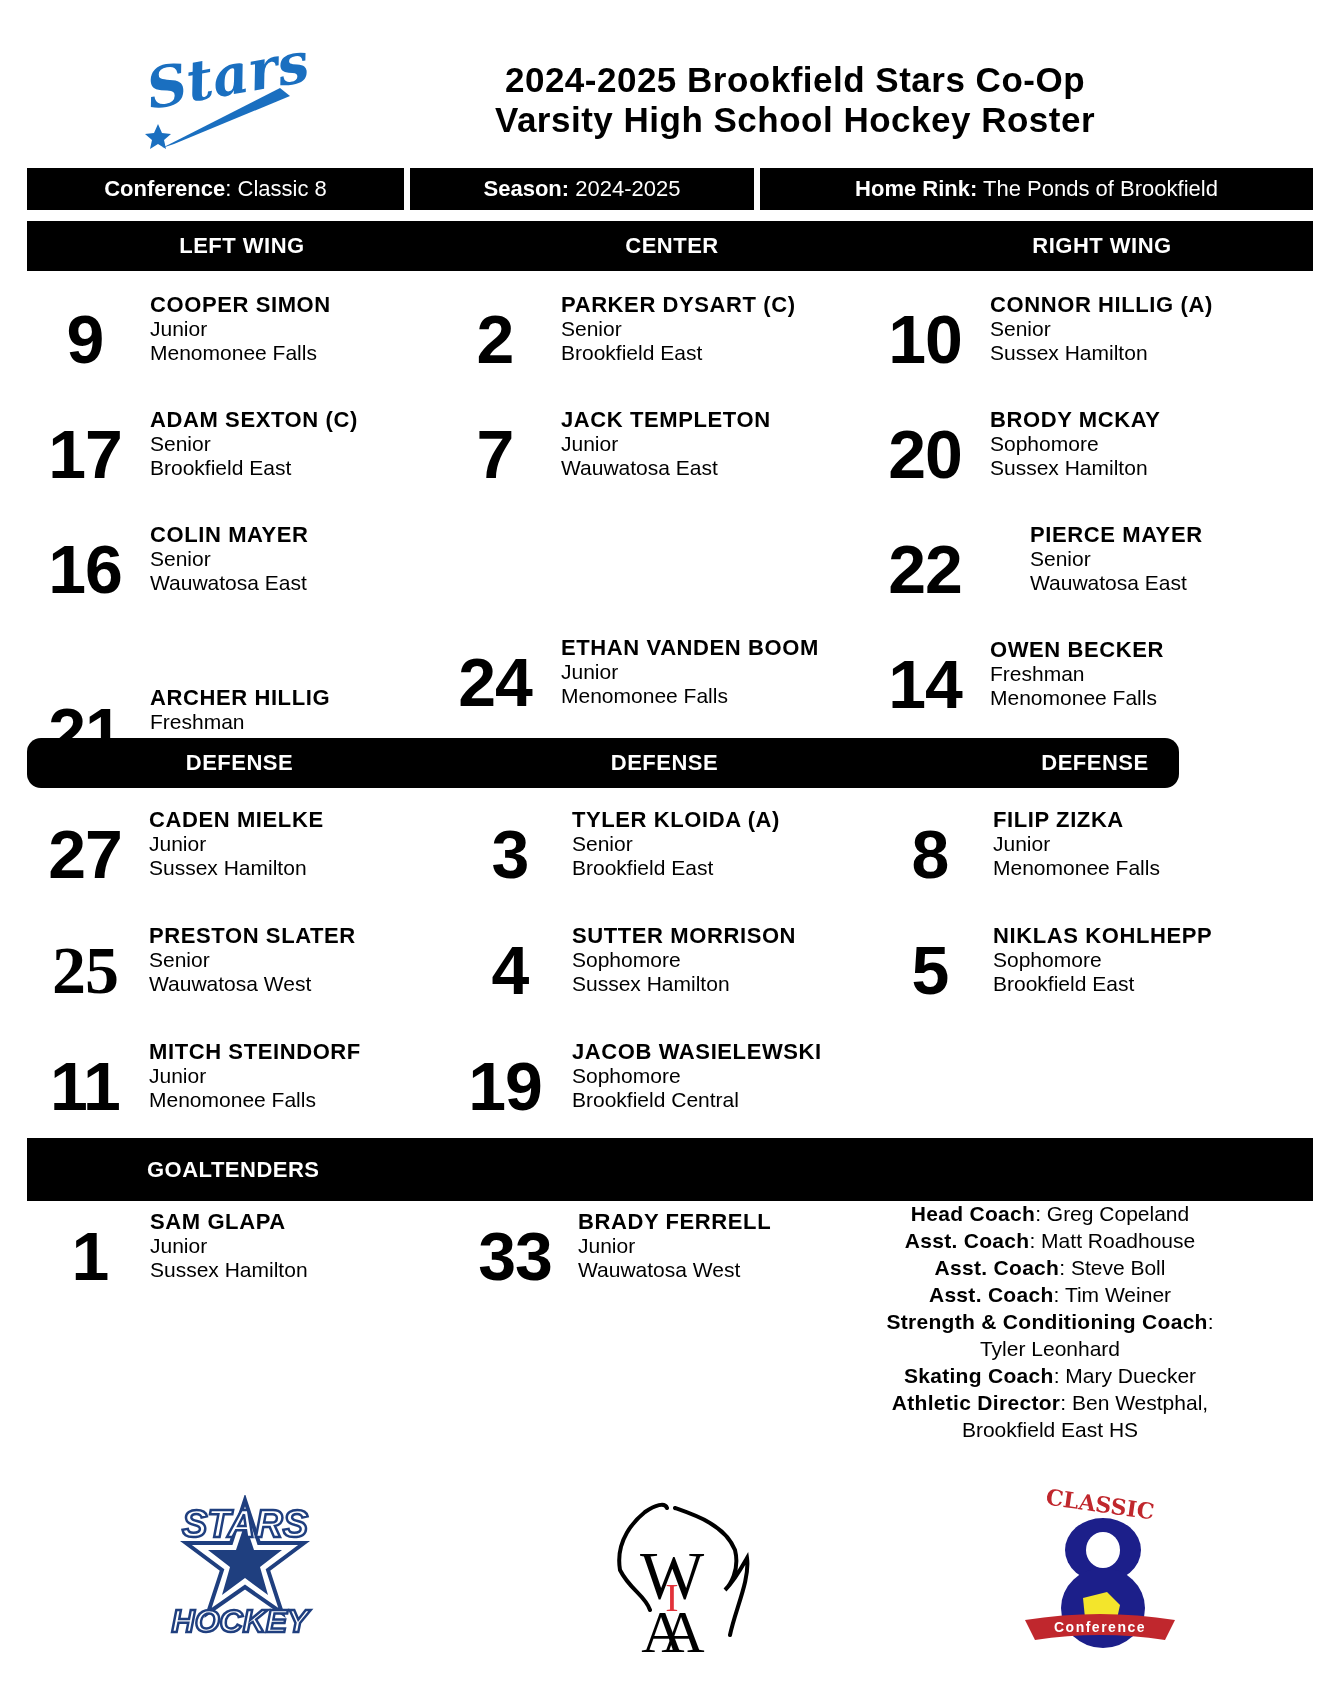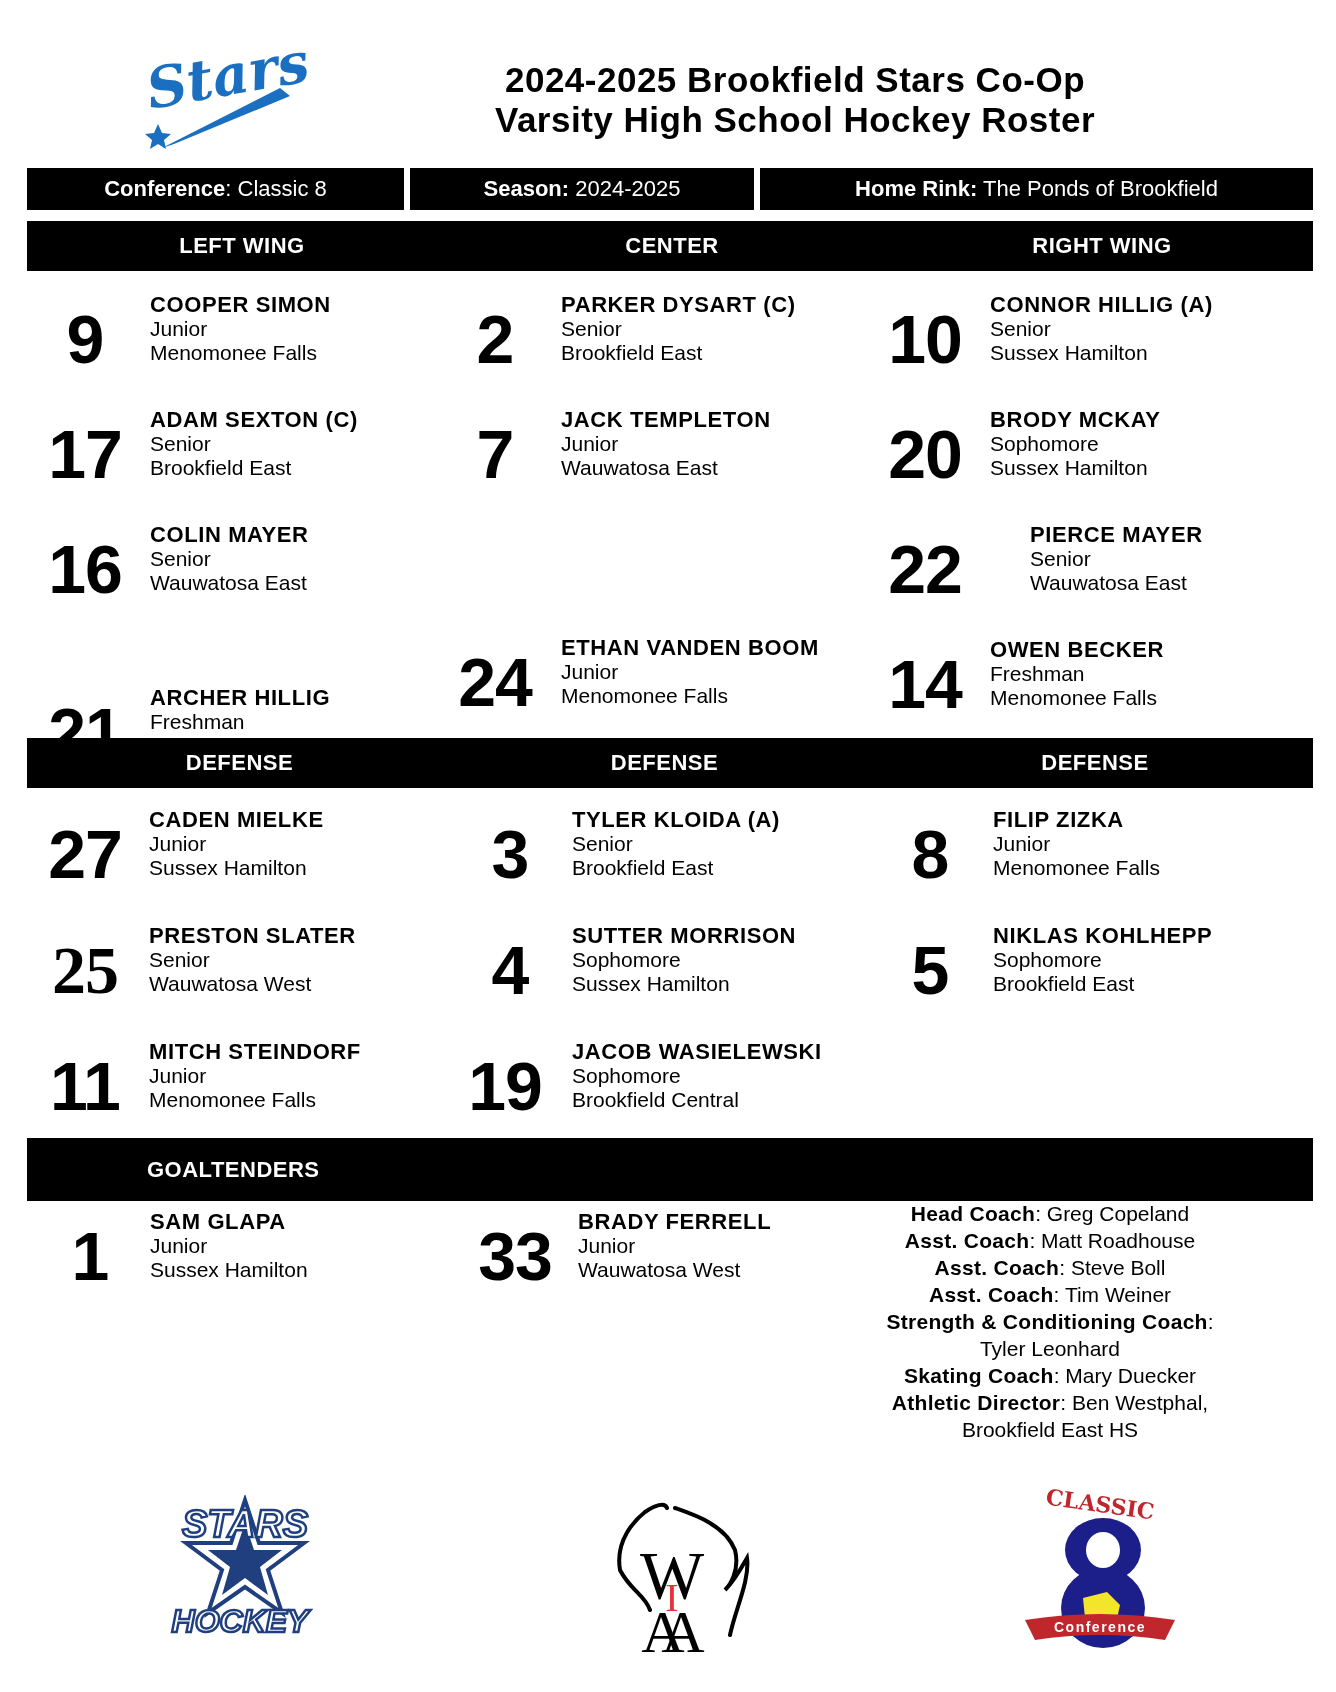--- a/index.html
+++ b/index.html
@@ -136,21 +136,21 @@
 </div>
 <div class="player" style="left:875px;top:638px;width:430px;">
   <div class="num" style="left:0;width:100px;">14</div>
   <div class="pinfo" style="left:115px;">
       <div class="pname">OWEN BECKER</div>
       <div>Freshman</div>
       <div>Menomonee Falls</div>
     </div>
 </div>
 
-<div class="bar" style="left:27px;top:738px;width:1286px;height:50px;">
+<div class="bar" style="left:27px;top:738px;width:1152px;height:50px;border-radius:14px;">
   <div class="hdr" style="left:0;width:425px;">DEFENSE</div>
   <div class="hdr" style="left:425px;width:425px;">DEFENSE</div>
   <div class="hdr" style="left:850px;width:436px;">DEFENSE</div>
 </div>
 
 <div class="player" style="left:30px;top:808px;width:400px;">
   <div class="num" style="left:0;width:110px;">27</div>
   <div class="pinfo" style="left:119px;">
       <div class="pname">CADEN MIELKE</div>
       <div>Junior</div>

